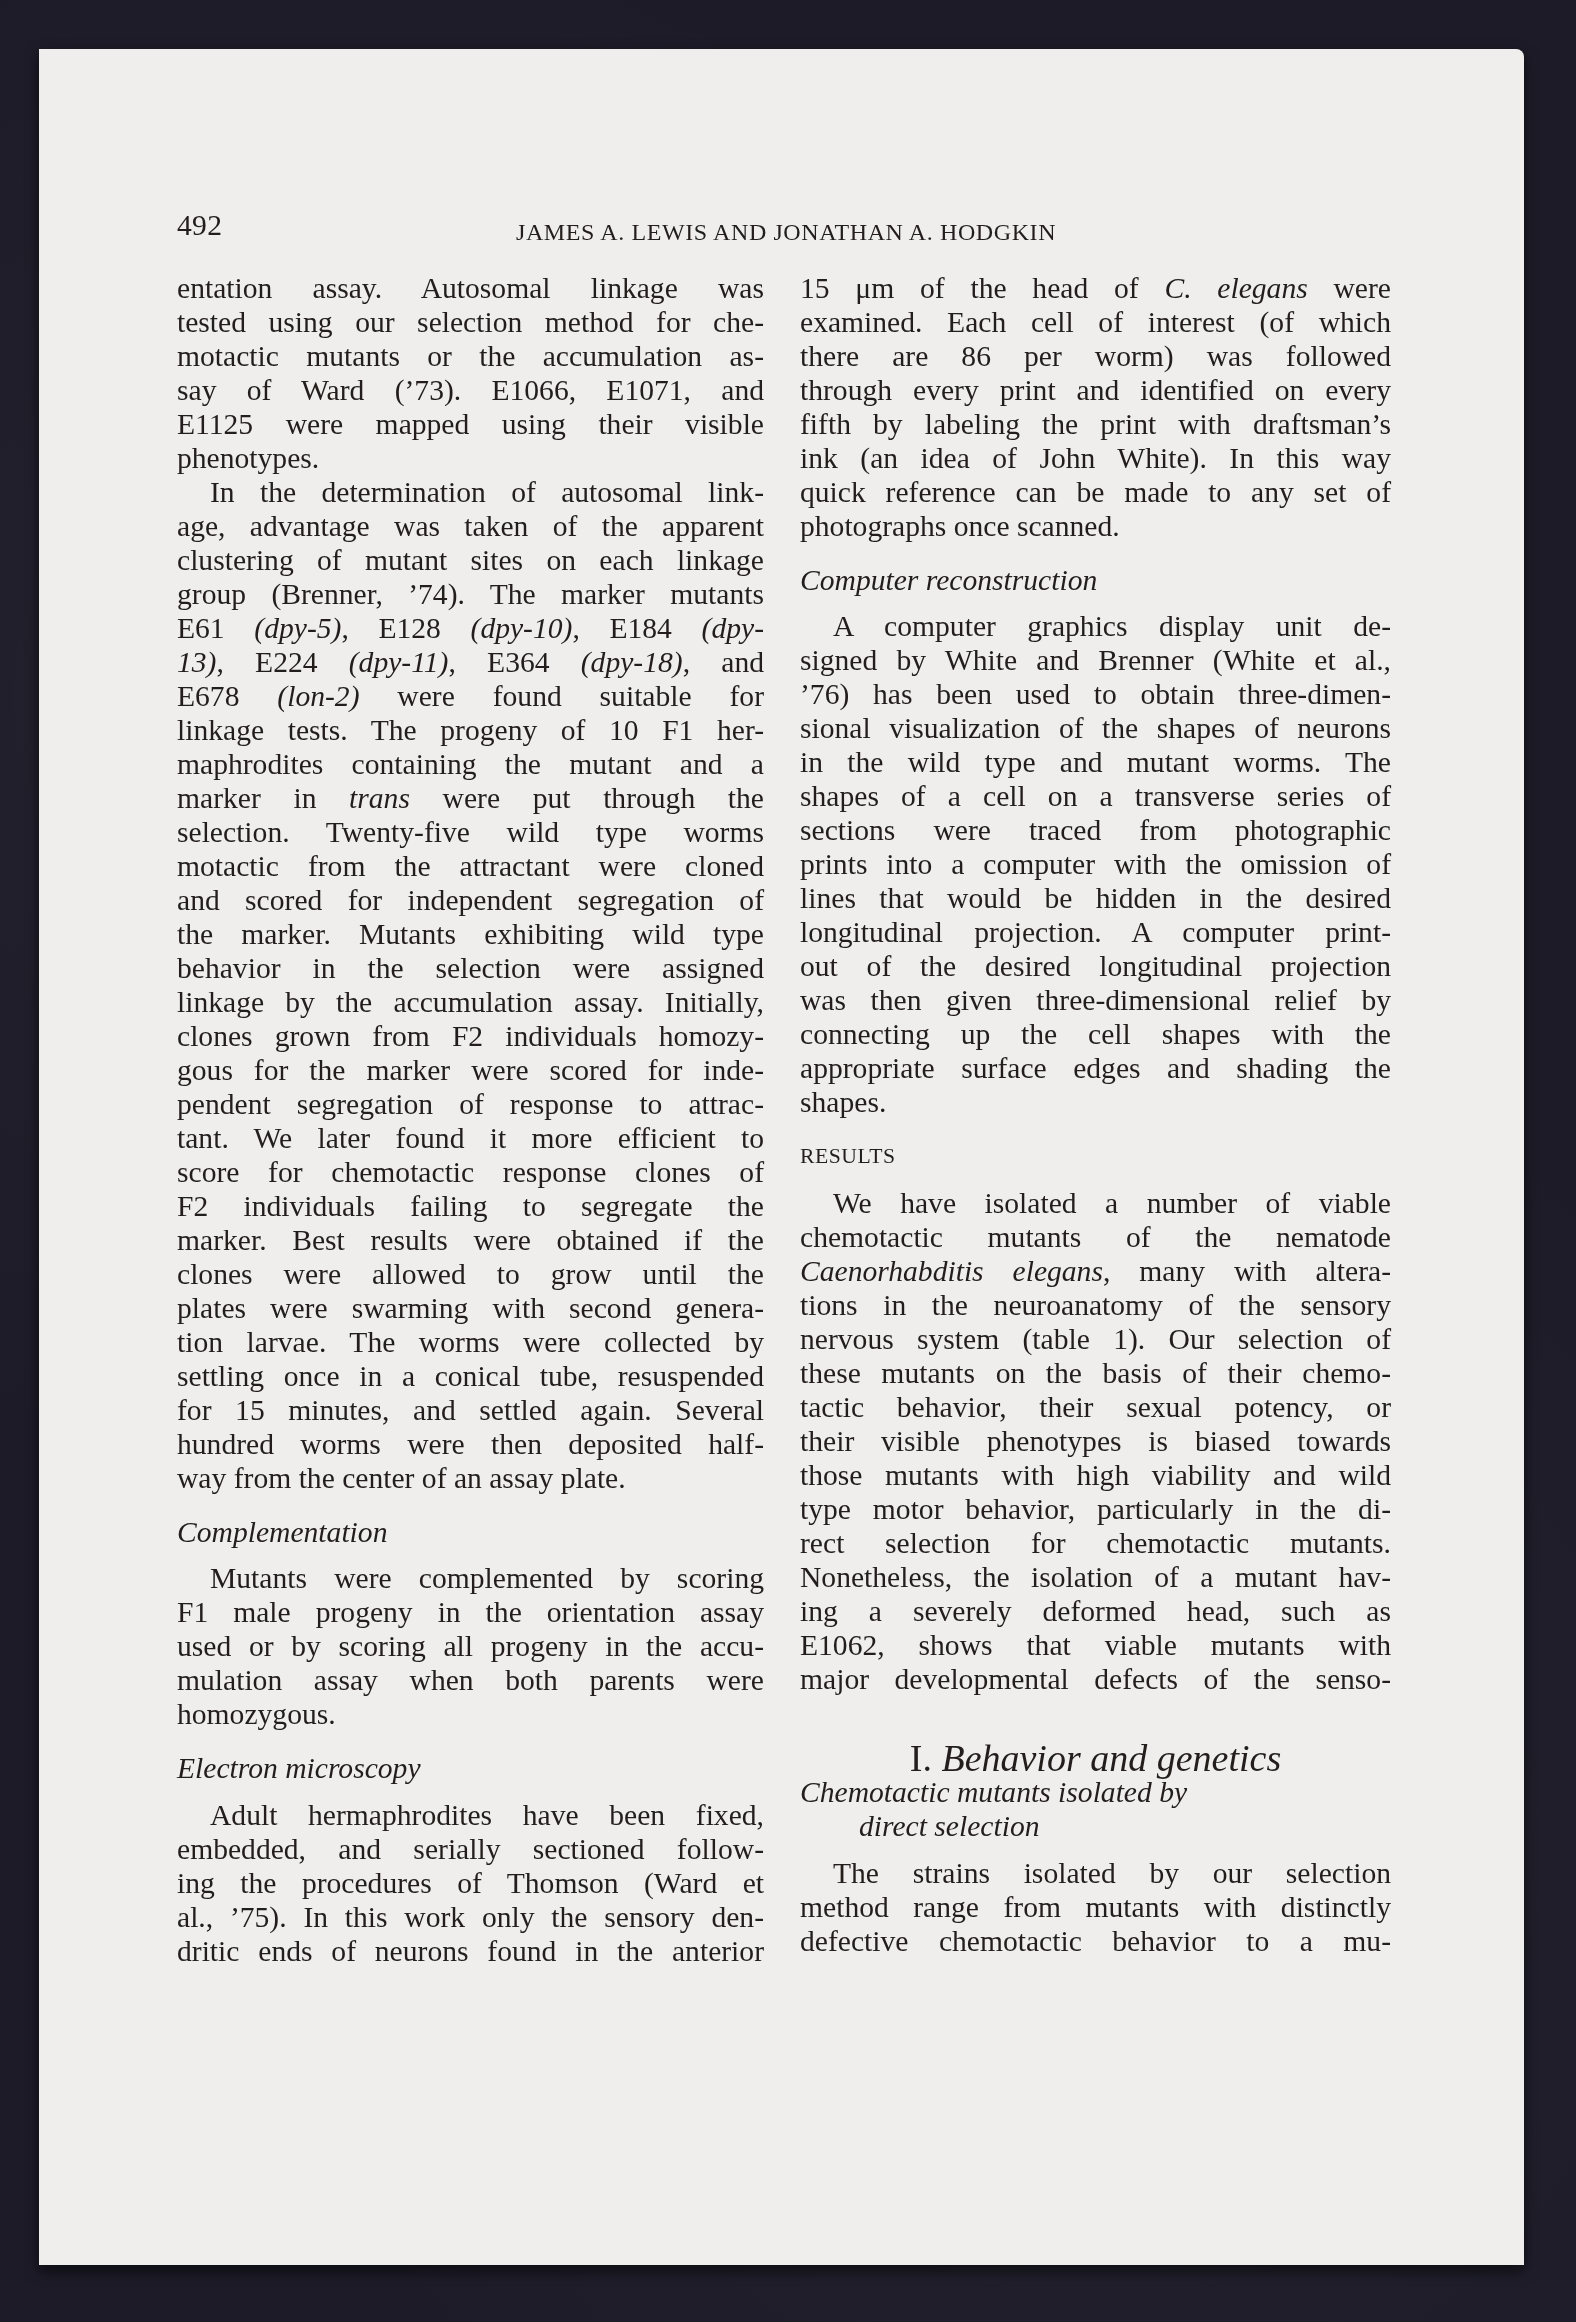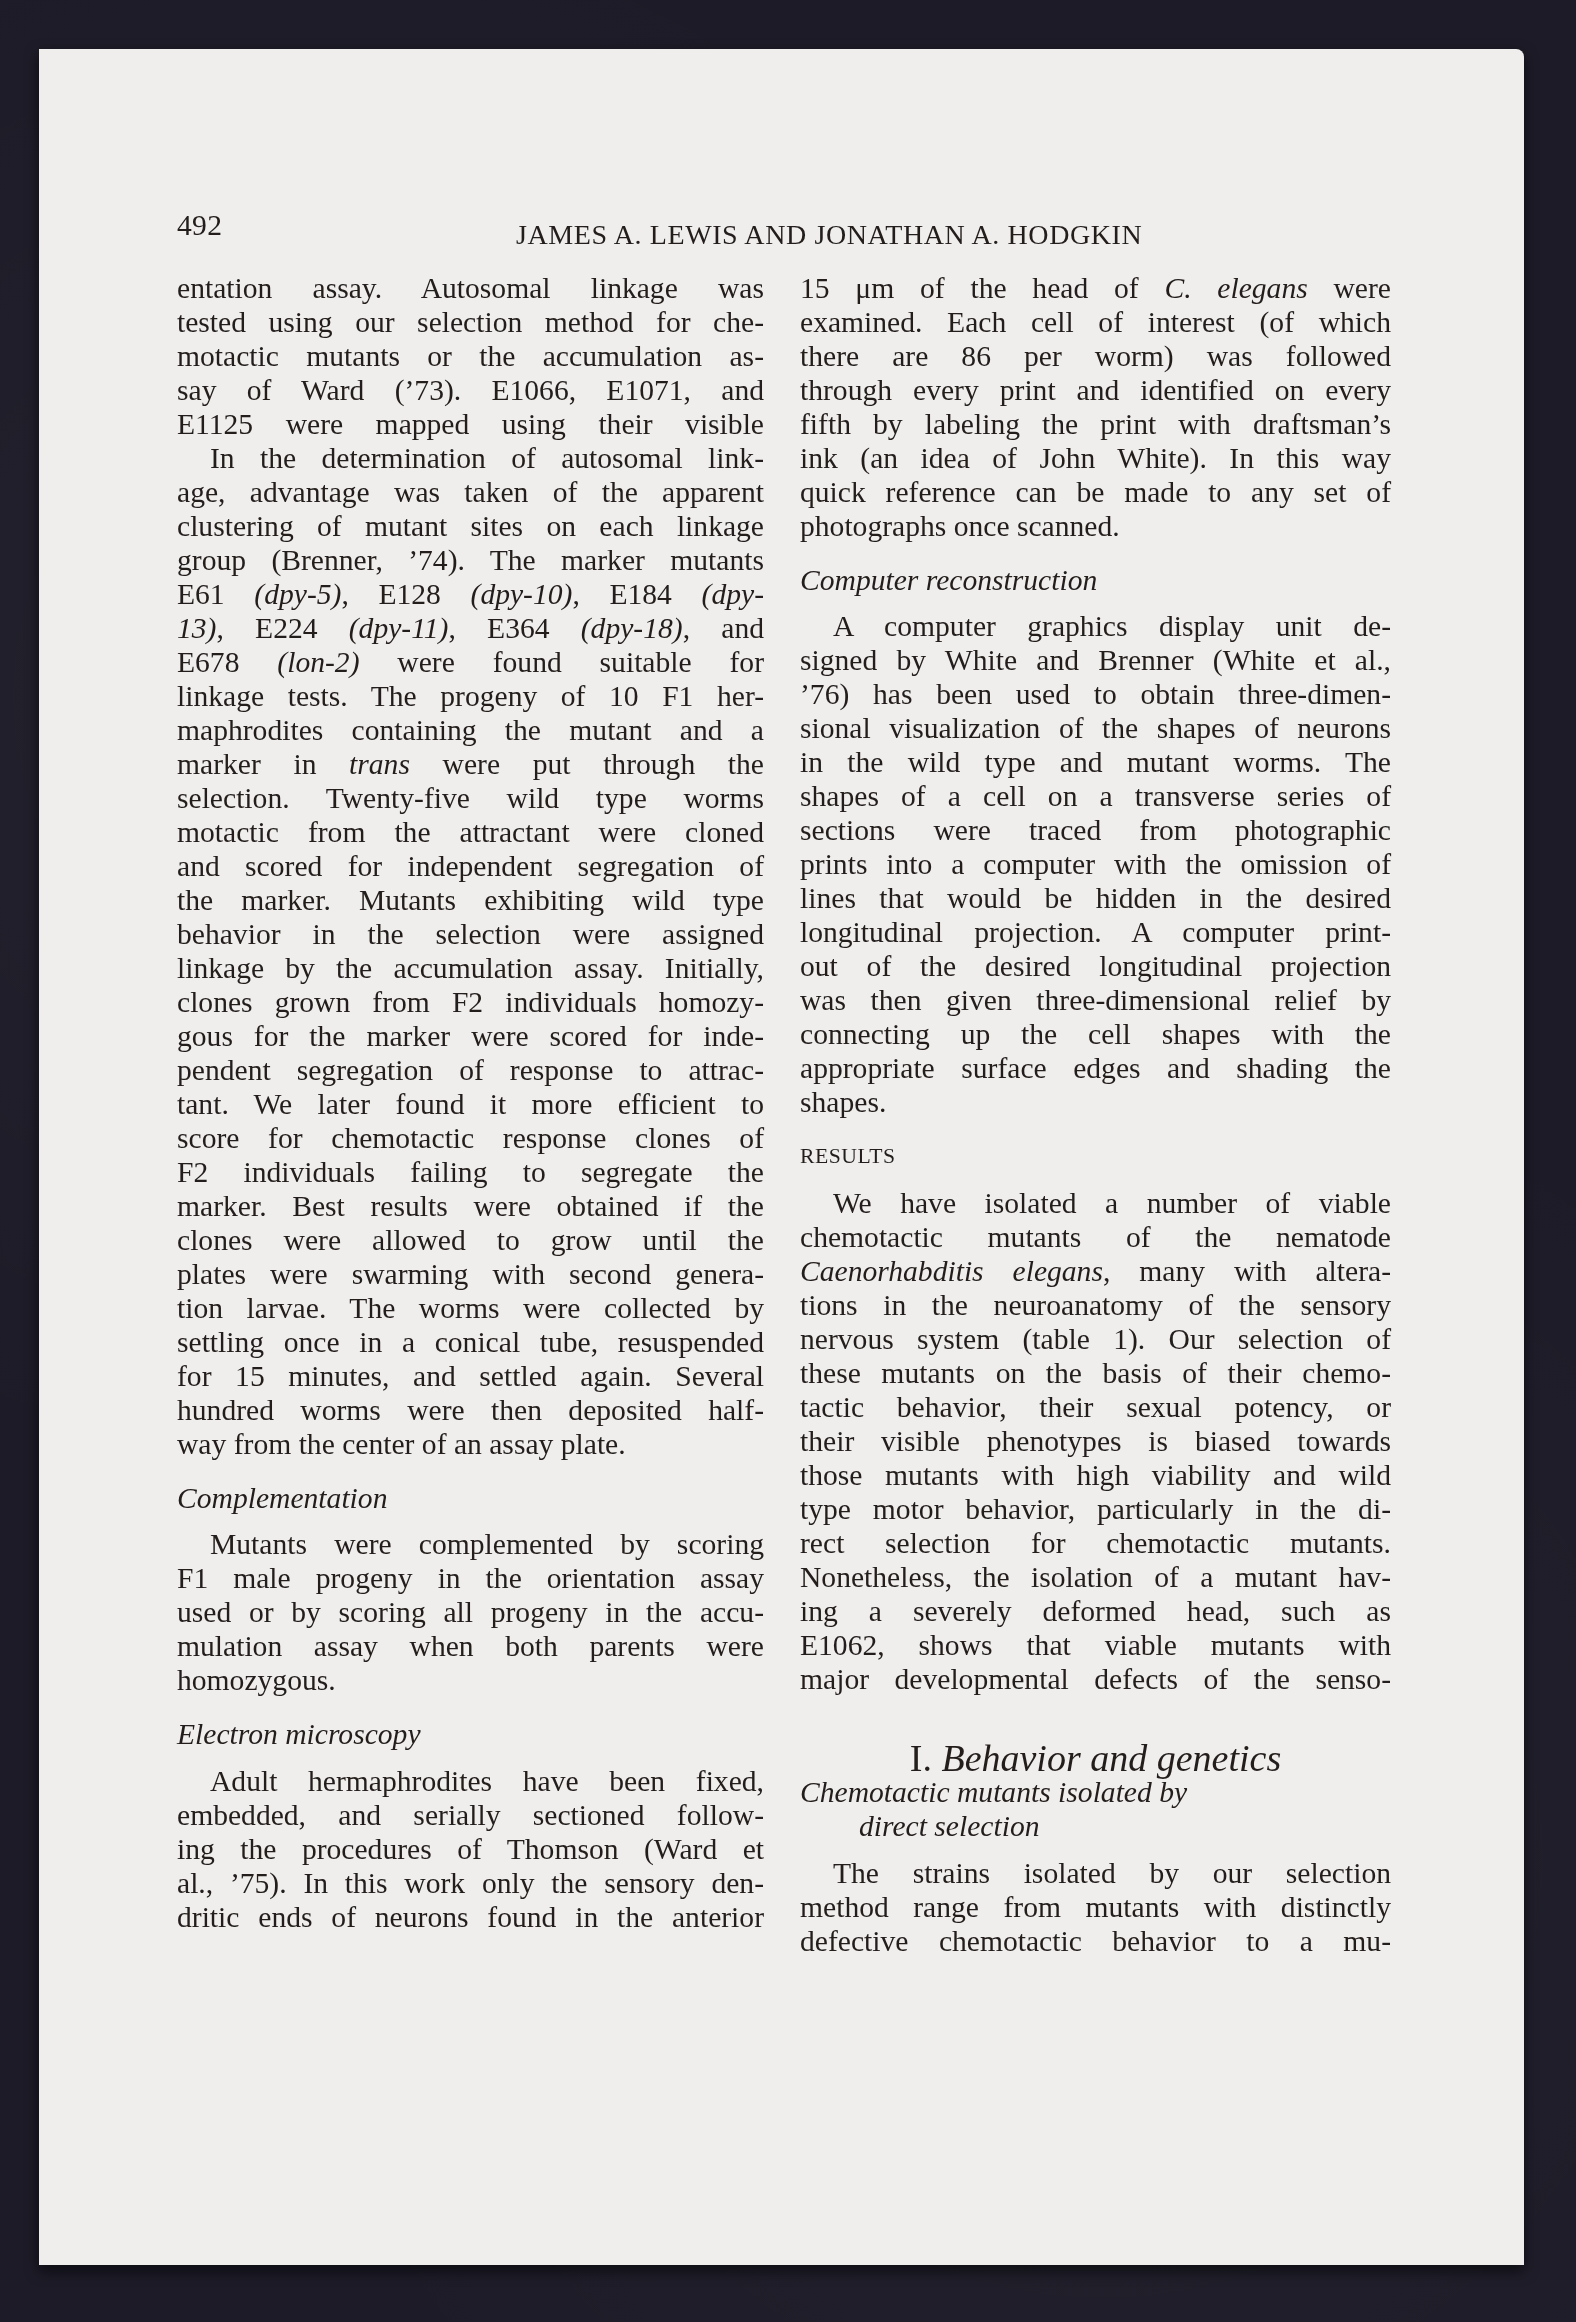--- a/index.html
+++ b/index.html
@@ -18,21 +18,21 @@
   }
   .page {
     position: absolute; left: 39px; top: 49px; width: 1485px; height: 2216px;
     background: #efeeec;
     box-shadow: 0 5.9px 13.8px rgba(0,0,0,0.55);
     border-top-right-radius: 7.9px;
   }
   .header { position: absolute; top: 209px; left: 0; width: 1284px; height: 39px; }
   .page-number { position: absolute; left: 177px; top: 0; font-size: 29.6px; letter-spacing: 0.3px; }
   .running-head {
-    position: absolute; left: 516px; top: 9.9px; font-size: 28px;
+    position: absolute; left: 516px; top: 9.9px; font-size: 24px;
     letter-spacing: 0.6px; white-space: nowrap;
   }
   .col { position: absolute; top: 271px; }
   .col-left { left: 177px; width: 587px; }
   .col-right { left: 800px; width: 591px; }
   .line {
     font-size: 29.6px; line-height: 34px; height: 34px;
     text-align: justify; text-align-last: justify; white-space: nowrap;
     overflow: visible;
   }
@@ -66,20 +66,21 @@
   <span class="running-head">JAMES A. LEWIS AND JONATHAN A. HODGKIN</span>
 </div>
 
 <div class="col col-left">
   <div>
     <div class="line">entation assay. Autosomal linkage was</div>
     <div class="line">tested using our selection method for che-</div>
     <div class="line">motactic mutants or the accumulation as-</div>
     <div class="line">say of Ward (’73). E1066, E1071, and</div>
     <div class="line">E1125 were mapped using their visible</div>
+    <div class="line last">phenotypes.</div>
   </div>
 
   <div>
     <div class="line indent">In the determination of autosomal link-</div>
     <div class="line">age, advantage was taken of the apparent</div>
     <div class="line">clustering of mutant sites on each linkage</div>
     <div class="line">group (Brenner, ’74). The marker mutants</div>
     <div class="line"><span>E61 </span><i>(dpy-5)</i><span>, E128 </span><i>(dpy-10)</i><span>, E184 </span><i>(dpy-</i></div>
     <div class="line"><i>13)</i><span>, E224 </span><i>(dpy-11)</i><span>, E364 </span><i>(dpy-18)</i><span>, and</span></div>
     <div class="line"><span>E678 </span><i>(lon-2)</i><span> were found suitable for</span></div>

